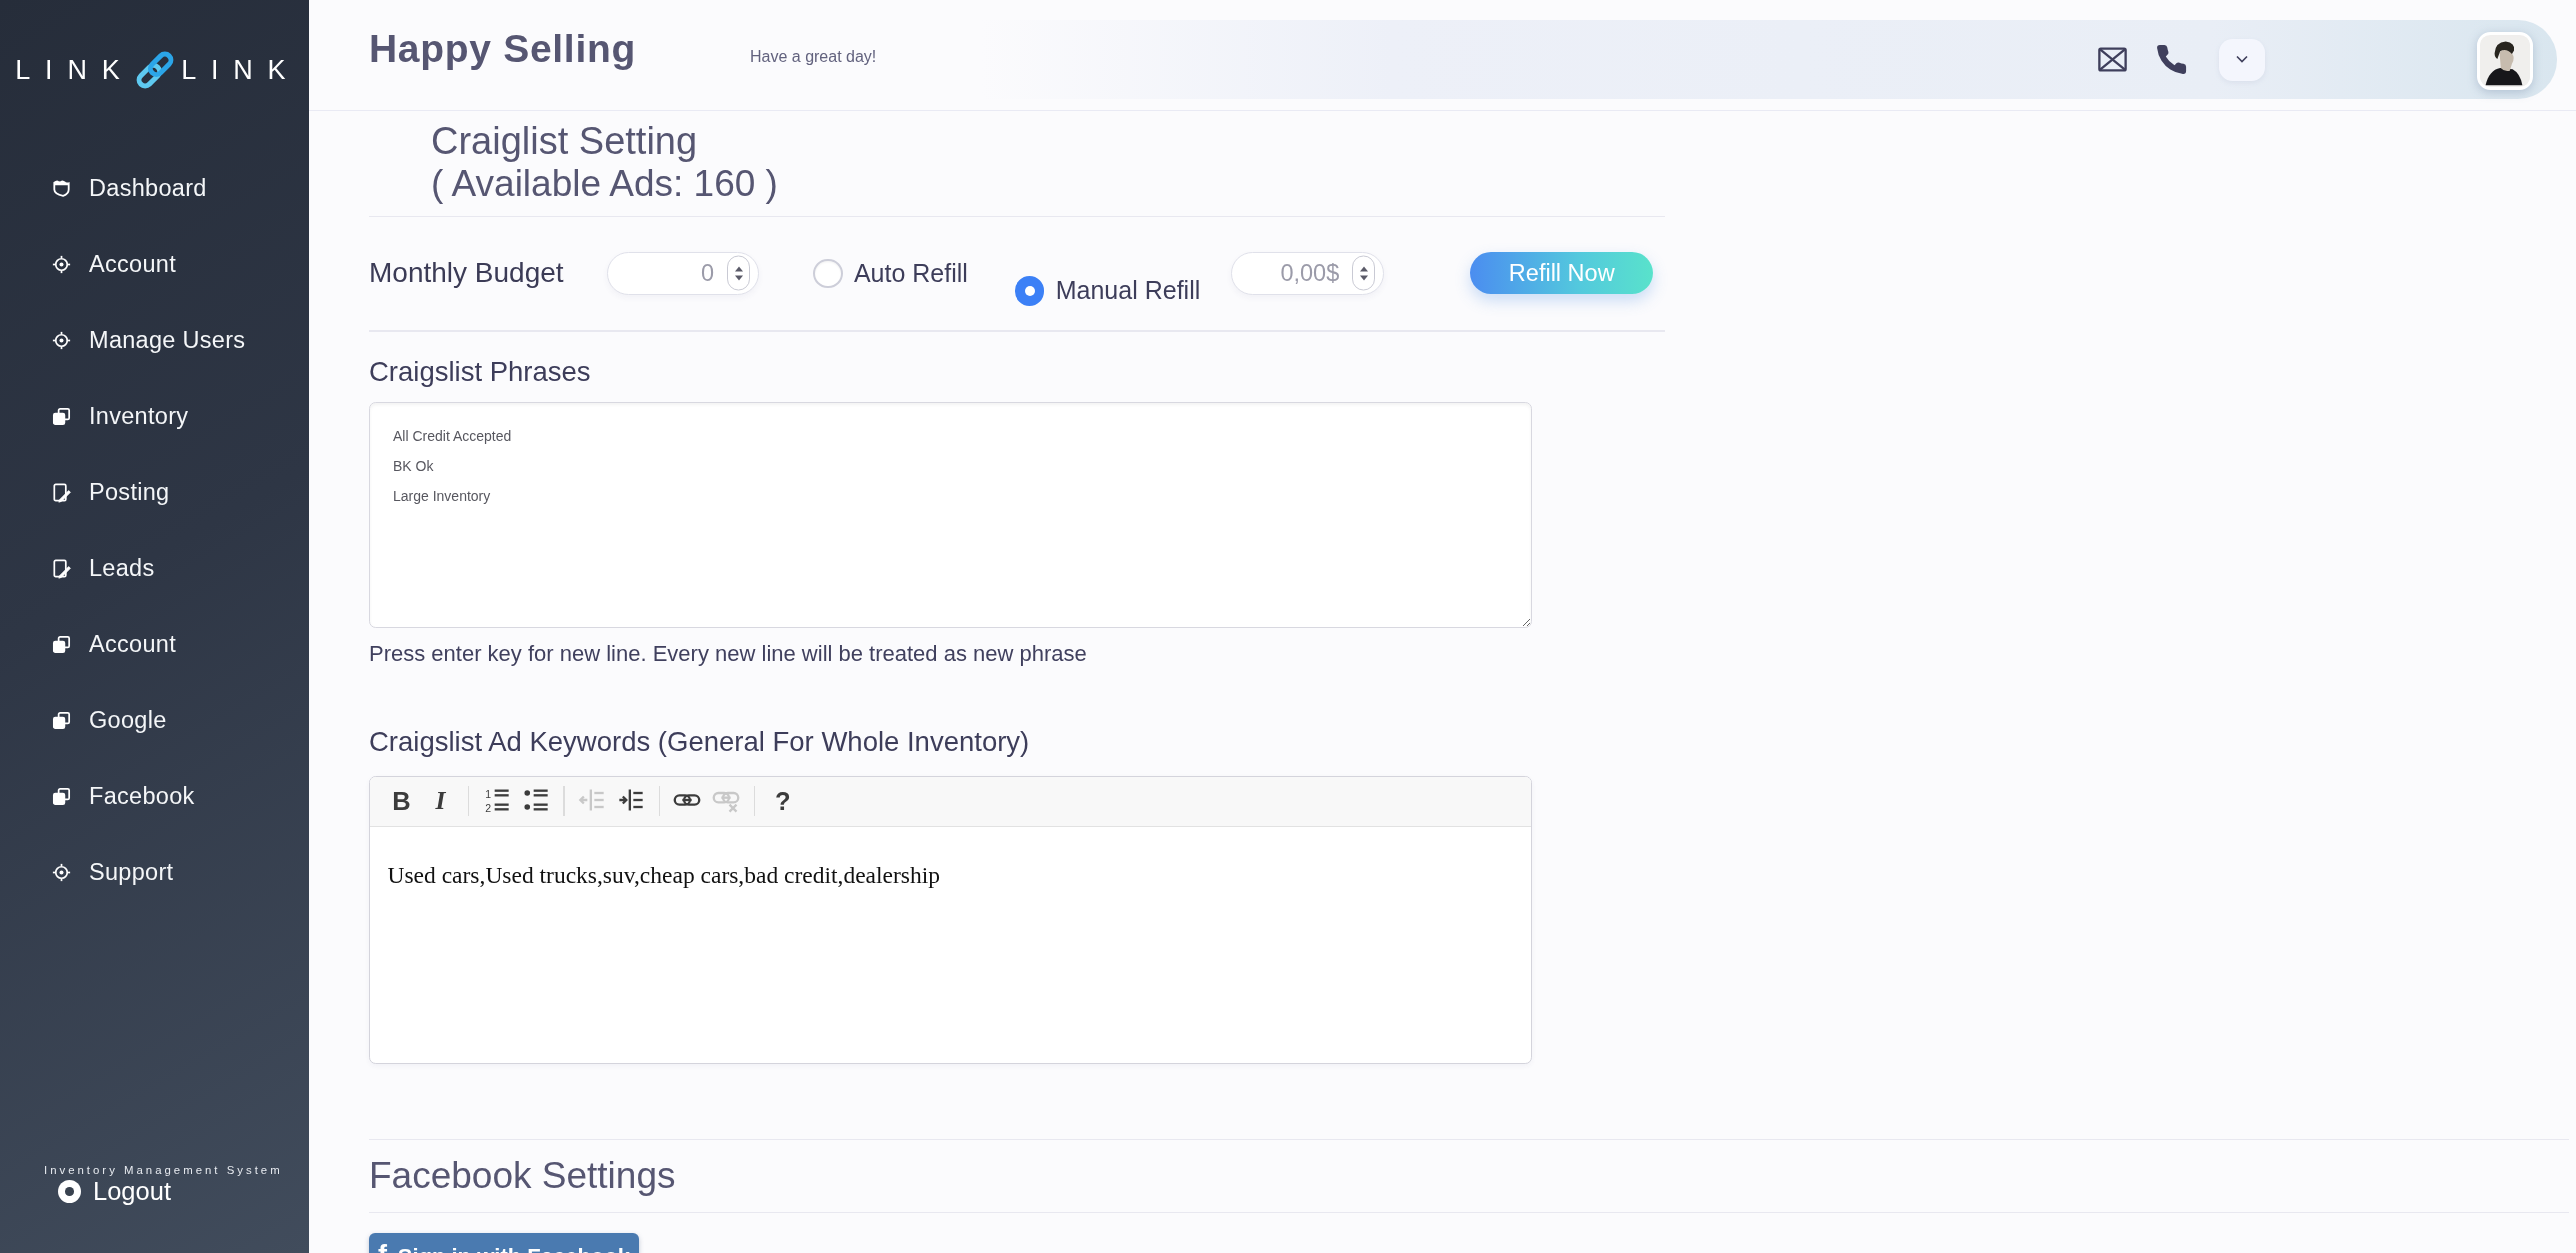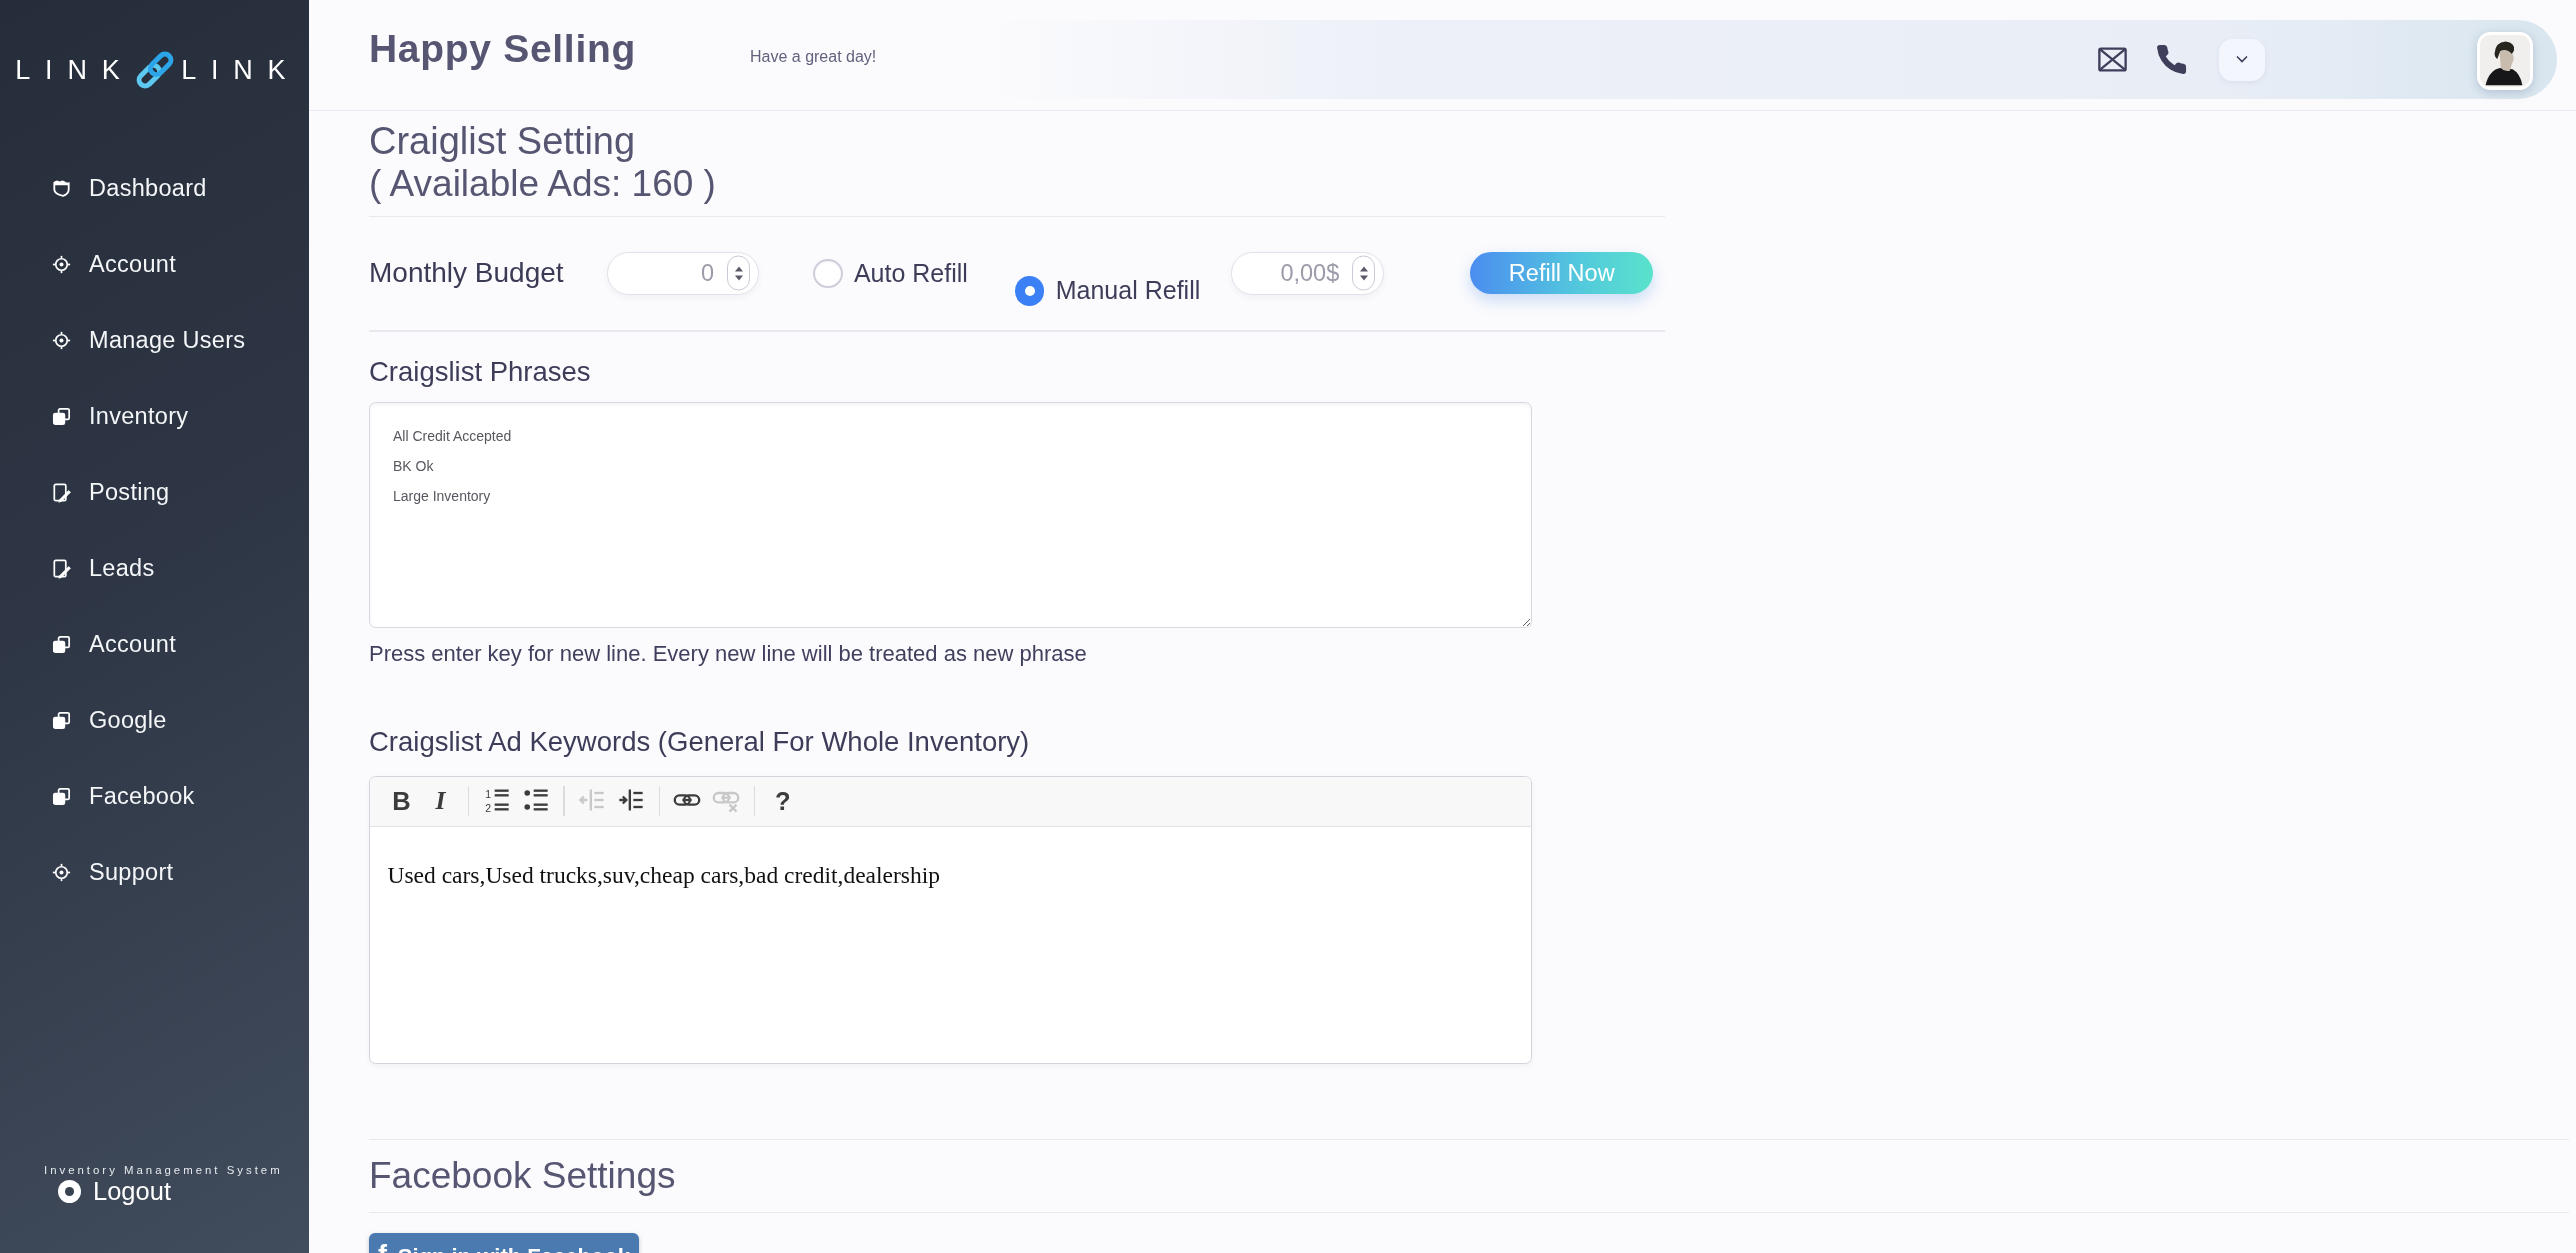--- a/index.html
+++ b/index.html
@@ -42,21 +42,21 @@
   .chev-btn { position:absolute; left:1910px; top:39px; width:46px; height:42px; border-radius:13.4px;
     background:#f4f6fd; box-shadow:0 2px 5.4px rgba(120,130,170,0.12); display:flex; align-items:center; justify-content:center; cursor:pointer; }
   .chev-btn svg { width:20px; height:20px; }
   .avatar { position:absolute; left:2168px; top:32px; width:56px; height:58px; border-radius:13.4px;
     border:3.4px solid #ffffff; overflow:hidden; background:#efeeec; box-shadow:0 2.7px 9.4px rgba(110,130,160,0.35); cursor:pointer; }
   .avatar svg { width:100%; height:100%; display:block; }
 
   .content { padding:0 6.7px 0 60px; }
   .cl-title-row { padding-top:9.4px; display:flex; align-items:baseline;flex-direction:column; }
   .cl-title { font-size:38px; font-weight:300; color:#565672; }
-  .cl-ads { font-size:37px; font-weight:300; color:#565672; }
+  .cl-ads { font-size:37px; font-weight:300; color:#565672; margin-left:62px; }
   .divider { height:1.3px; background:#e8e8f0; border:none; }
   .w-section { width:1296px; }
   .divider.mt1 { margin-top:10.7px; }
 
   .budget-row { margin-top:34px; display:flex; align-items:center; height:44px; }
   .mb-label { width:238px; font-size:28px; font-weight:500; color:#3b3b56; }
   .pill-input { position:relative; height:43px; background:#ffffff; border:1.3px solid #e0e1ea; border-radius:21.5px;
     box-shadow:0 2.7px 6.7px rgba(60,60,110,0.05); display:flex; align-items:center; }
   .pill-input.w1 { width:152px; }
   .pill-input.w2 { width:153px; margin-left:31px; }

